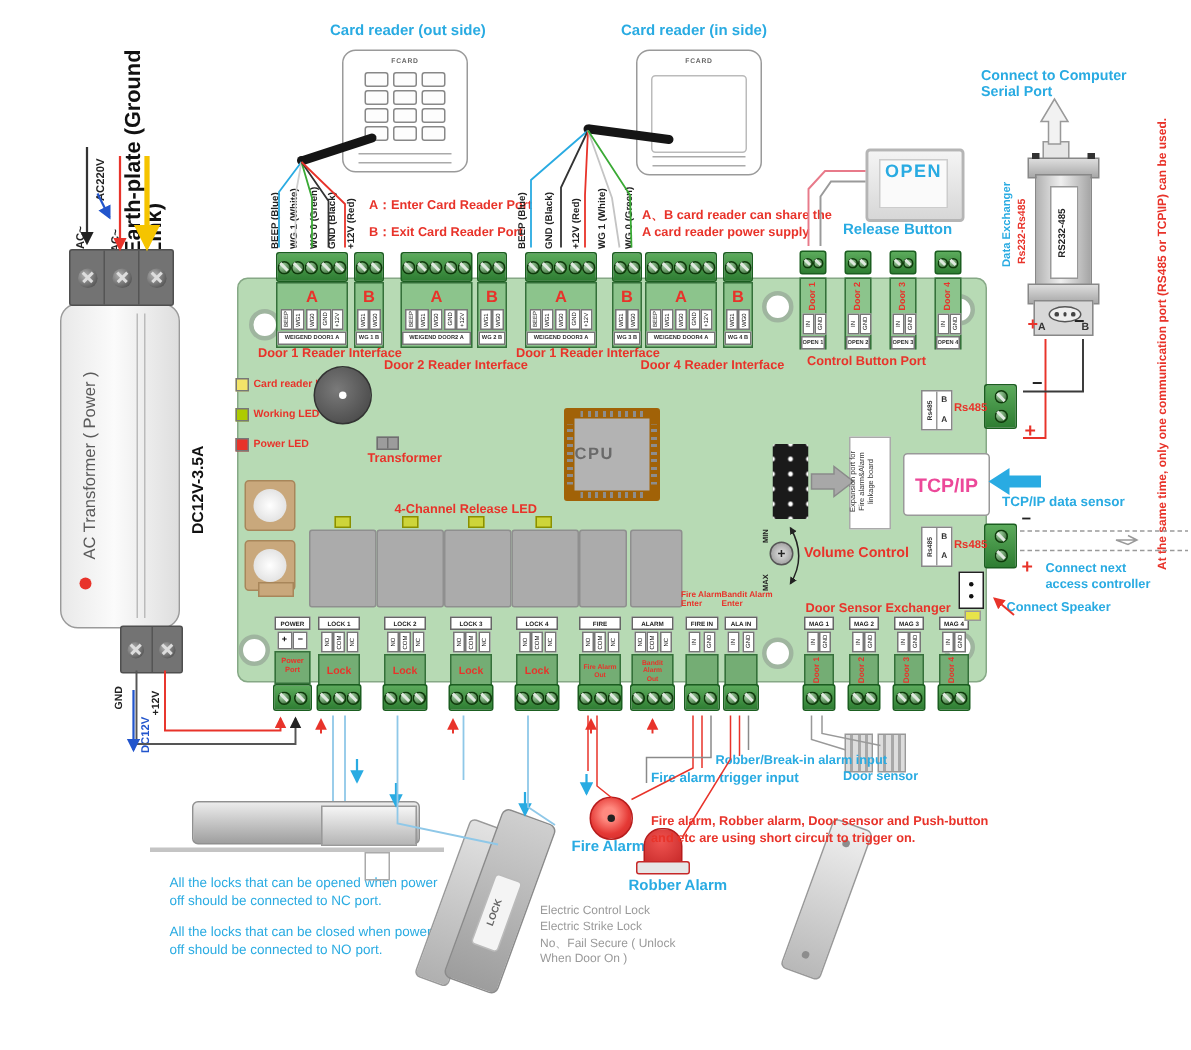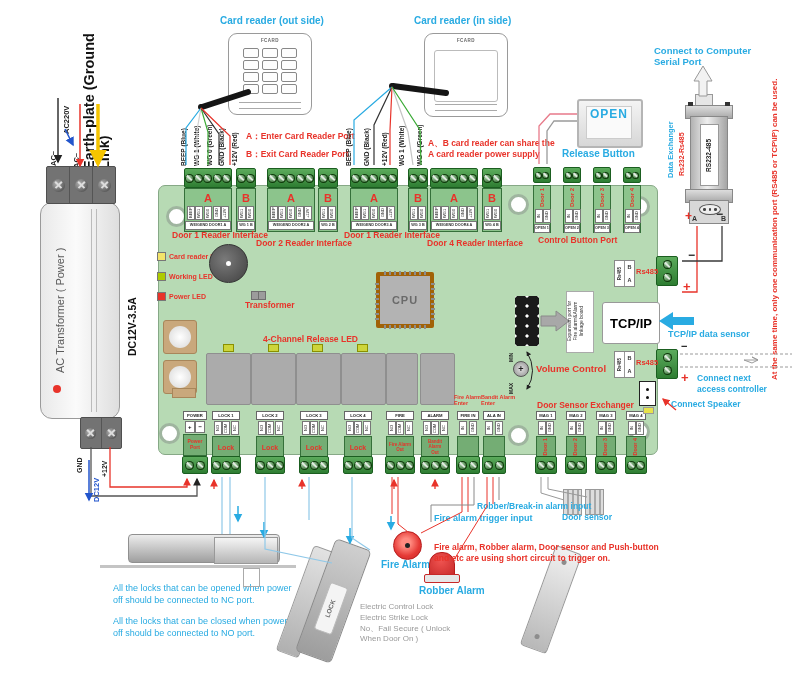--- a/index.html
+++ b/index.html
@@ -497,21 +497,21 @@
   </div>
 
 <div class="abs" style="left:209px;top:244px;width:37px;height:37px;border-radius:50%;background:radial-gradient(circle at 40% 40%,#7a7a7a,#404040);border:1px solid #333;z-index:3">
   <i class="abs" style="left:16px;top:16px;width:5px;height:5px;border-radius:50%;background:#fff"></i>
 </div>
 <div class="abs" style="left:251px;top:291px;width:13px;height:7px;background:#9c9c9c;border:1px solid #6f6f6f;z-index:3">
   <i class="abs" style="left:6px;top:0;bottom:0;width:1px;background:#6f6f6f"></i>
 </div>
 <div class="cap" style="left:245px;top:300px">Transformer</div>
 
-<div class="abs" style="left:376px;top:272px;width:50px;height:48px;background:#b3b3b3;border:4px solid #a16207;border-radius:2px;z-index:3;display:flex;align-items:center;justify-content:center">
+<div class="abs" style="left:376px;top:272px;width:50px;height:48px;background:#b3b3b3;border:7px solid #a16207;border-radius:2px;z-index:3;display:flex;align-items:center;">
   <span class="bold" style="font-size:11px;color:#6a6a6a;letter-spacing:1px">CPU</span>
   <i class="cpu-strip" style="left:4px;right:4px;top:-5px;height:4px"></i>
   <i class="cpu-strip" style="left:4px;right:4px;bottom:-5px;height:4px"></i>
   <i class="cpu-strip v" style="top:4px;bottom:4px;left:-5px;width:4px"></i>
   <i class="cpu-strip v" style="top:4px;bottom:4px;right:-5px;width:4px"></i>
 </div>
 
 <div class="abs" style="left:163px;top:320px;width:32px;height:32px;background:#c9a87c;border:1px solid #a8865a;border-radius:3px;z-index:3;display:flex;align-items:center;justify-content:center">
     <i style="width:22px;height:22px;border-radius:50%;background:radial-gradient(#fff,#d8d8d8)"></i>
   </div>
@@ -555,21 +555,21 @@
       <span>A</span>
     </div>
 </div>
 <div class="cap" style="left:636px;top:267px;font-size:7.5px">Rs485</div>
 <div class="tblock col" style="left:656px;top:256px;width:22px;height:30px">
     <span class="screw"></span>
     <span class="screw"></span>
   </div>
 
 <div class="abs" style="left:602px;top:302px;width:56px;height:40px;background:#fff;border:1px solid #999;border-radius:3px;z-index:3;display:flex;align-items:center;justify-content:center">
-  <span class="bold" style="font-size:13px;color:#000000">TCP/IP</span>
+  <span class="bold" style="font-size:13px;color:#ec4899">TCP/IP</span>
 </div>
 
 <div class="rsbox" style="left:614px;top:351px">
   <div class="l">
       <span>Rs485</span>
     </div>
   <div class="r">
       <span>B</span>
       <span>A</span>
     </div>

